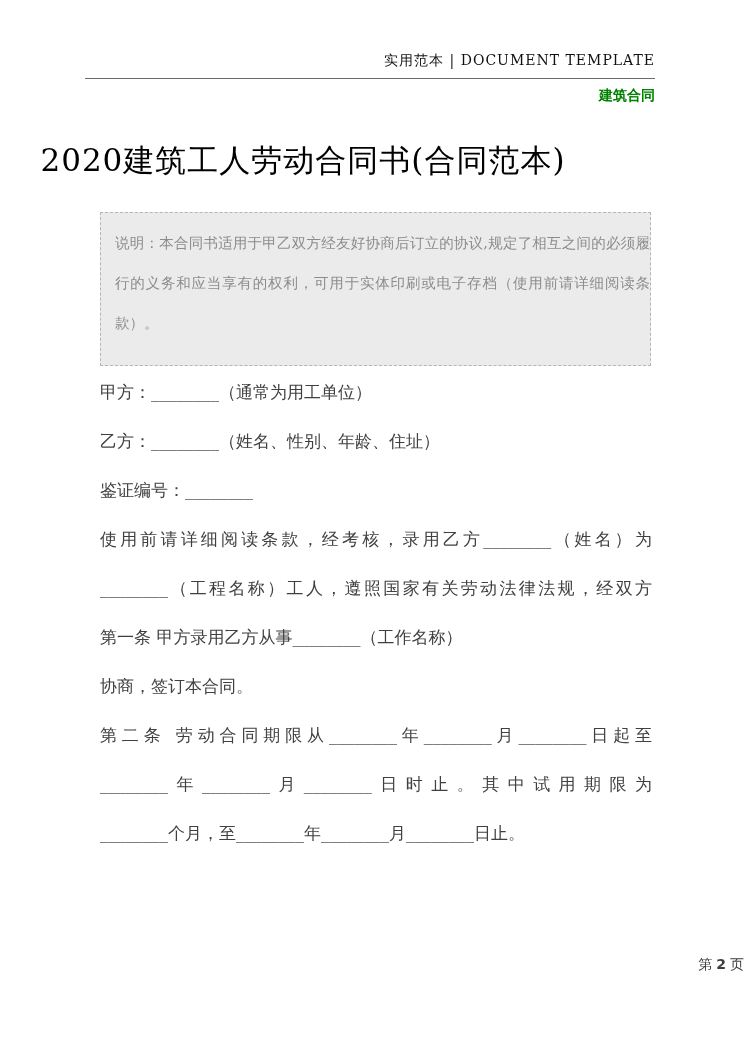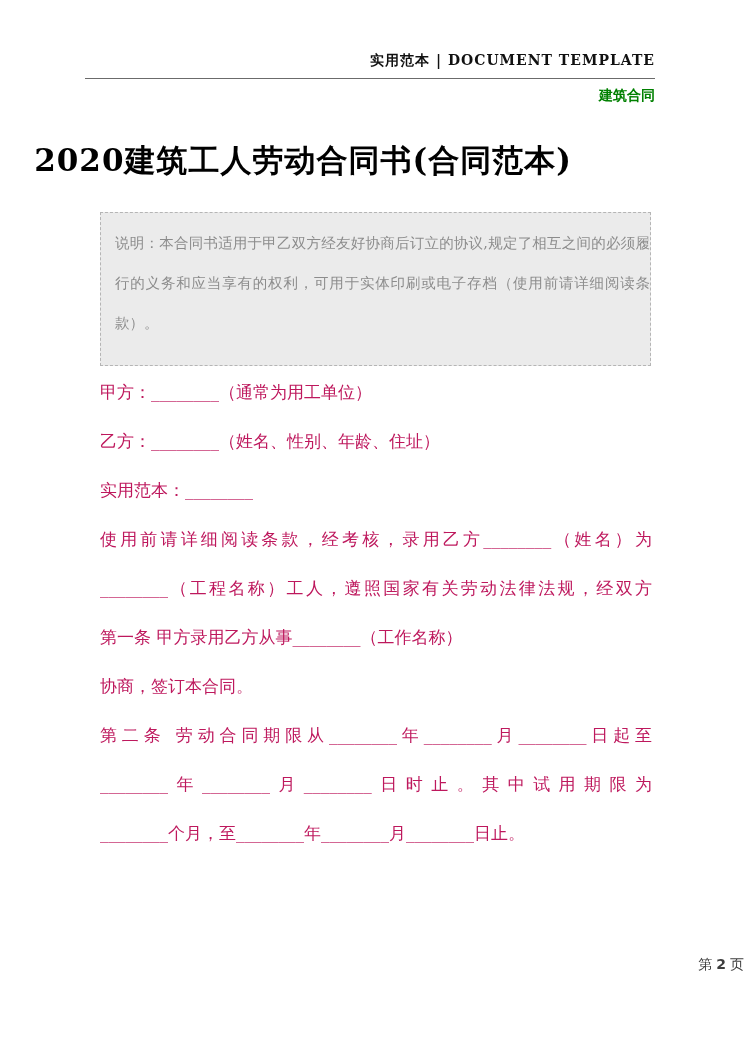--- a/index.html
+++ b/index.html
@@ -23,21 +23,21 @@
   .header {
     position: absolute;
     top: 50px;
     left: 85px;
     width: 570px;
     text-align: right;
   }
   .header .brand {
     font-family: "DejaVu Serif", "Liberation Serif", serif;
     font-size: 14px;
-    font-weight: bold;
+    font-weight: normal;
     letter-spacing: 1px;
     color: #111111;
     line-height: 20px;
   }
   .header .rule {
     margin-top: 8px;
     border: 0;
     border-top: 1px solid #6b6b6b;
     height: 0;
   }
@@ -50,21 +50,21 @@
   }
 
   
   .doc-title {
     position: absolute;
     top: 136px;
     left: 0;
     width: 606px;
     text-align: center;
     font-size: 31px;
-    font-weight: bold;
+    font-weight: normal;
     letter-spacing: 1px;
     color: #000000;
     line-height: 48px;
   }
 
   
   .notice {
     position: absolute;
     top: 212px;
     left: 100px;
@@ -86,21 +86,21 @@
     position: absolute;
     top: 368px;
     left: 100px;
     width: 552px;
   }
   .body-text .line {
     font-size: 17px;
     line-height: 49px;
     height: 49px;
     white-space: nowrap;
-    color: #be185d;
+    color: #404040;
   }
   .body-text .line.justify {
     white-space: normal;
     text-align: justify;
     text-align-last: justify;
   }
 
   
   .footer {
     position: absolute;
@@ -131,21 +131,21 @@
 
   <div class="doc-title">2020建筑工人劳动合同书(合同范本)</div>
 
   <div class="notice">
     <div class="notice-text">说明：本合同书适用于甲乙双方经友好协商后订立的协议,规定了相互之间的必须履行的义务和应当享有的权利，可用于实体印刷或电子存档（使用前请详细阅读条款）。</div>
   </div>
 
   <div class="body-text">
     <div class="line">甲方：________（通常为用工单位）</div>
     <div class="line">乙方：________（姓名、性别、年龄、住址）</div>
-    <div class="line">实用范本：________</div>
+    <div class="line">鉴证编号：________</div>
     <div class="line justify">使用前请详细阅读条款，经考核，录用乙方________（姓名）为</div>
     <div class="line justify">________（工程名称）工人，遵照国家有关劳动法律法规，经双方</div>
     <div class="line">第一条 甲方录用乙方从事________（工作名称）</div>
     <div class="line">协商，签订本合同。</div>
     <div class="line justify">第二条 劳动合同期限从________年________月________日起至</div>
     <div class="line justify">________年________月________日时止。其中试用期限为</div>
     <div class="line">________个月，至________年________月________日止。</div>
   </div>
 
   <div class="footer">

